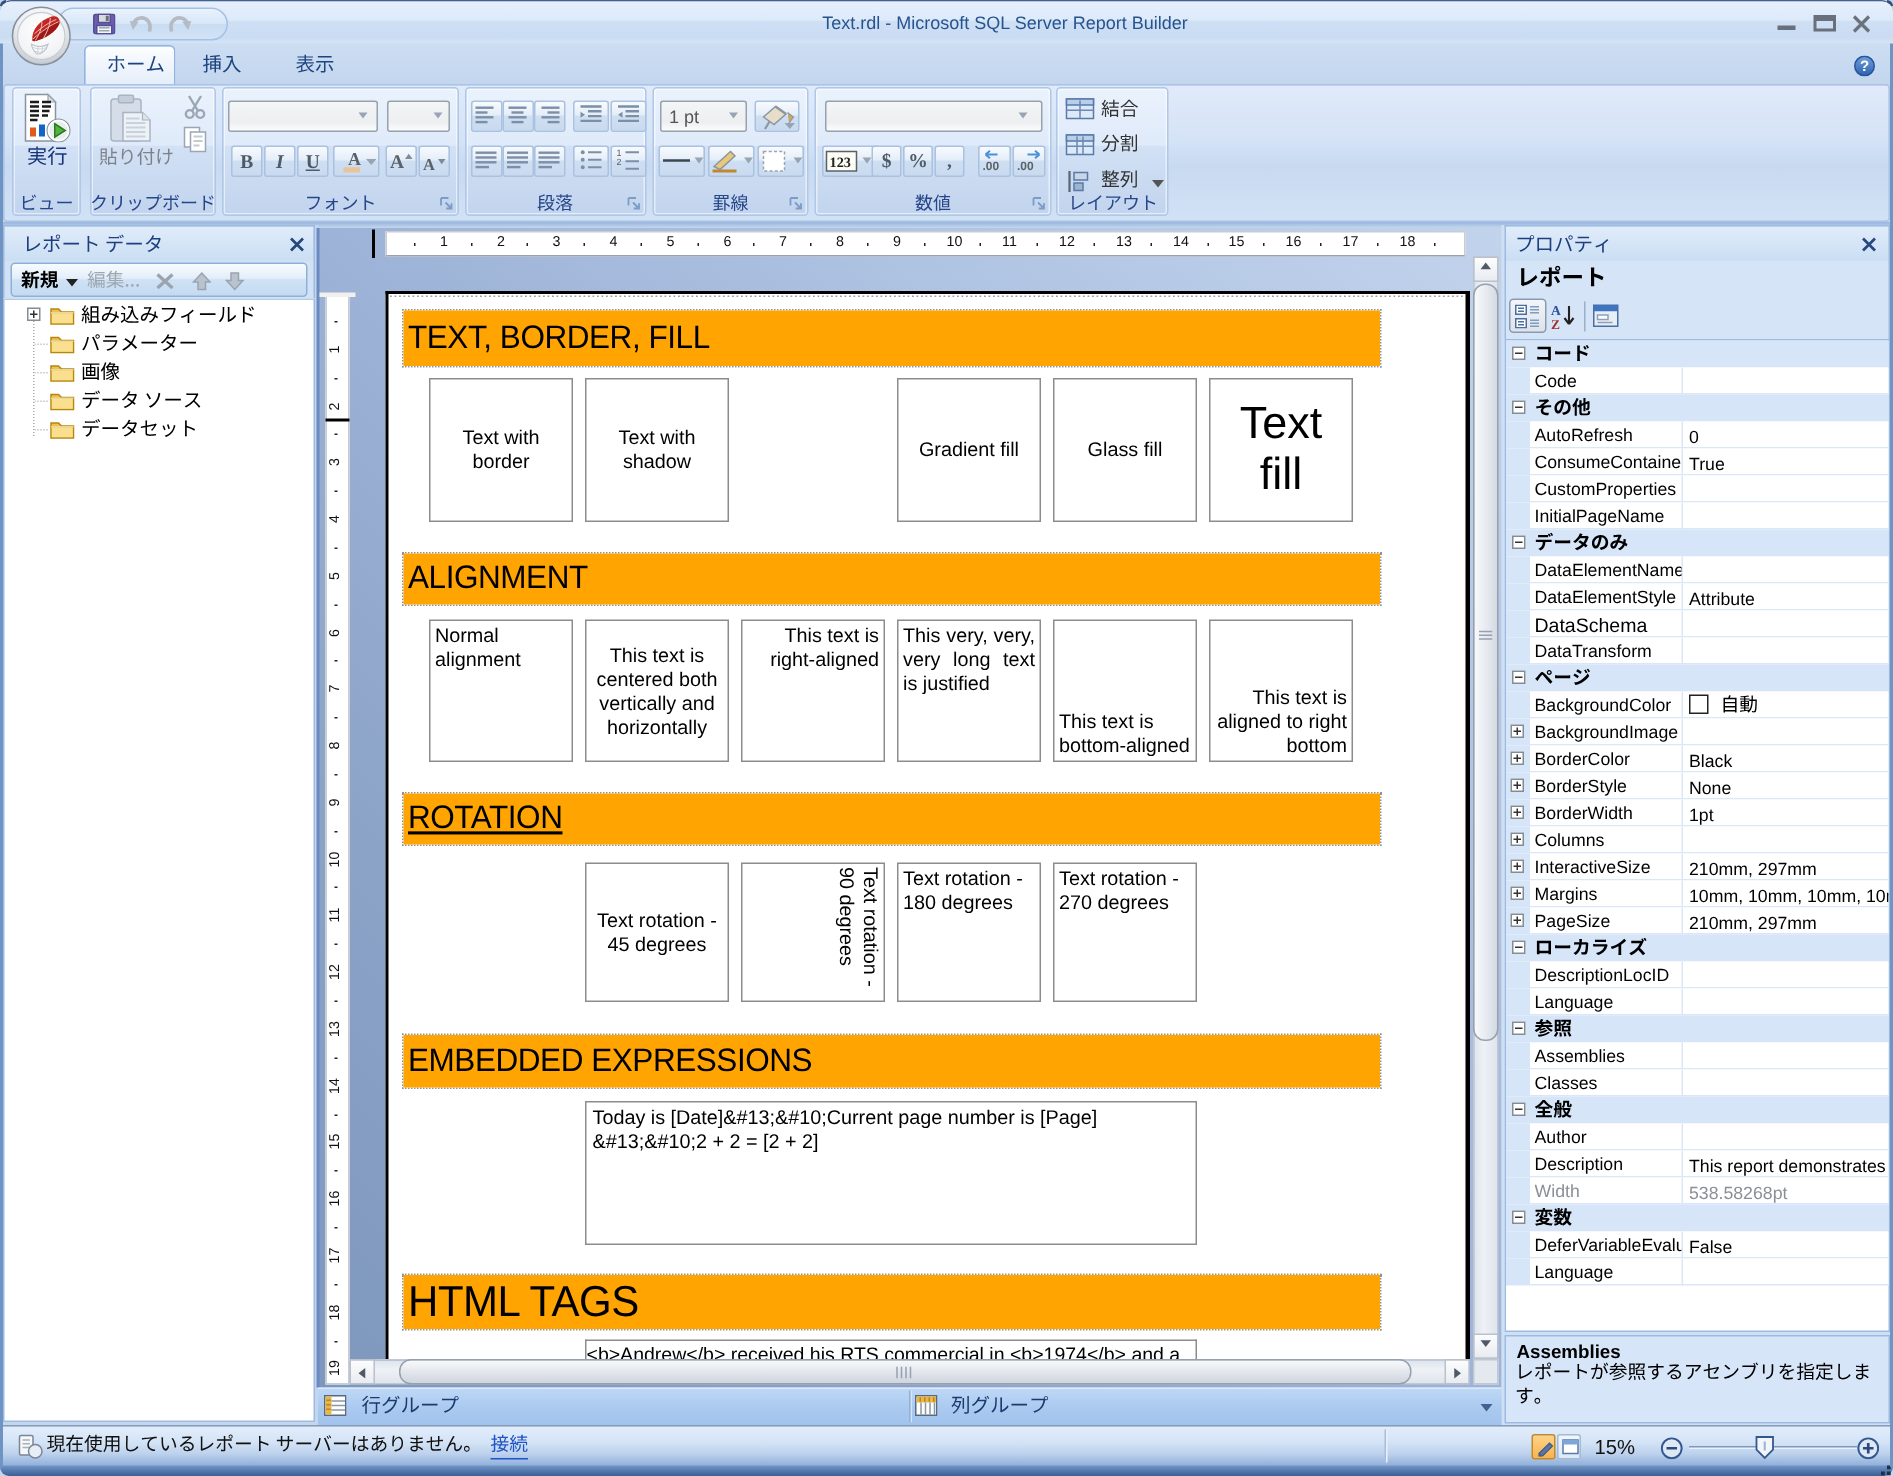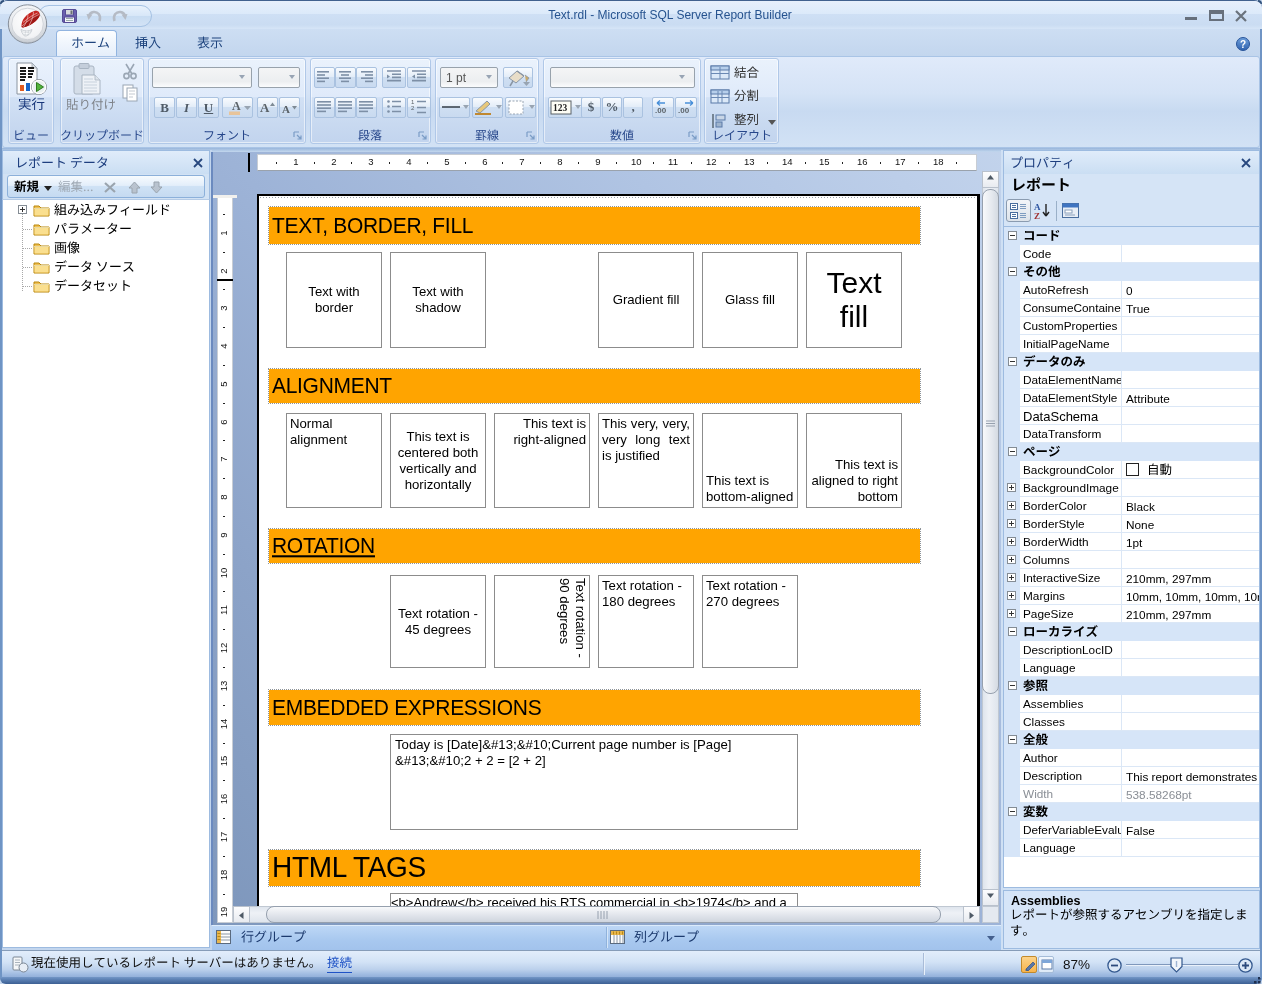--- a/index.html
+++ b/index.html
@@ -1373,21 +1373,21 @@
       </svg>
     </div>
     <div style="position:absolute;left:923px;top:953px;width:1px;height:22px;background:#a9bcd8;box-shadow:1px 0 0 #e8f1fb;"></div>
     <div style="position:absolute;left:1021px;top:956px;width:16px;height:17px;background:linear-gradient(to bottom,#fcd38a,#f8b44c);border:1px solid #c28a2c;border-radius:2px;line-height:0;padding:2px 0 0 2px;"><svg width="12" height="12">
         <path d="M2 10 L9 3 L11 5 L4 12 Z M2 10 L2 12 L4 12" fill="#5a77a8" stroke="#3f5a88" stroke-width="0.8"></path>
       </svg></div>
     <div style="position:absolute;left:1038px;top:956px;width:16px;height:17px;background:linear-gradient(to bottom,#f2f7fd,#dde9f6);border:1px solid #a5bcd8;border-radius:2px;line-height:0;padding:2px 0 0 2px;"><svg width="12" height="12">
         <rect x="1" y="1" width="10" height="9" fill="#fff" stroke="#5a7aa8"></rect>
         <rect x="1" y="1" width="10" height="3" fill="#7ea6d8"></rect>
       </svg></div>
-    <div style="position:absolute;left:1063px;top:957px;font-size:13.5px;line-height:16.5px;color:#111;white-space:pre;">87%</div>
+    <div style="position:absolute;left:1063px;top:957px;font-size:13.5px;line-height:16.5px;color:#111;white-space:pre;">15%</div>
     <div style="position:absolute;left:1107px;top:958px;width:15px;height:15px;line-height:0;"><svg width="15" height="15">
         <circle cx="7.5" cy="7.5" r="6.6" fill="#dce8f6" stroke="#33588e" stroke-width="1.3"></circle>
         <path d="M4 7.5 h7" stroke="#2c4a7c" stroke-width="1.8"></path>
       </svg></div>
     <div style="position:absolute;left:1126px;top:964px;width:112px;height:2px;background:#eaf1fa;border-top:1px solid #7f98bc;"></div>
     <div style="position:absolute;left:1170px;top:957px;width:13px;height:16px;line-height:0;"><svg width="13" height="16">
         <path d="M1 1 L12 1 L12 9.5 L6.5 15 L1 9.5 Z" fill="#f2f6fb" stroke="#33588e" stroke-width="1.2"></path>
         <path d="M6.5 4 v6" stroke="#9db4d4" stroke-width="1.4"></path>
       </svg></div>
     <div style="position:absolute;left:1238px;top:958px;width:15px;height:15px;line-height:0;"><svg width="15" height="15">

